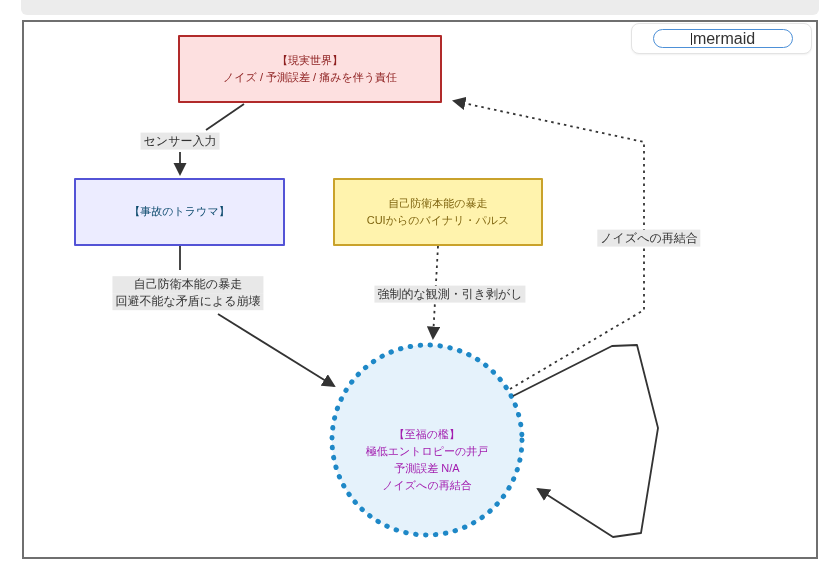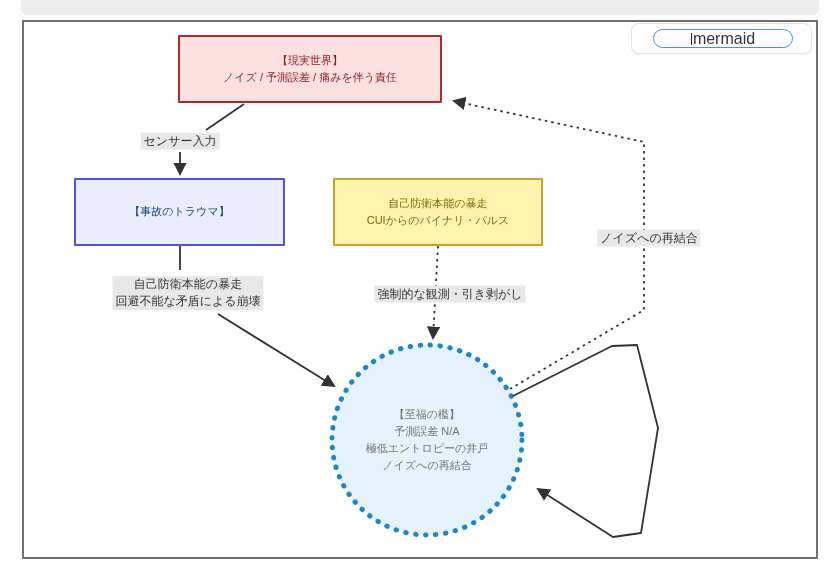--- a/index.html
+++ b/index.html
@@ -45,22 +45,22 @@
   }
   .node-trauma{
     left:74px;top:178px;width:211px;height:68px;
     background:#ececff;border:2px solid #5353d6;color:#0c4a6e;
   }
   .node-master{
     left:333px;top:178px;width:210px;height:68px;
     background:#fff3ad;border:2px solid #c9a22b;color:#7f650f;
   }
   .node-cage{
-    left:330px;top:343px;width:194px;height:194px;
-    color:#737373;background:transparent;
+    left:330px;top:363px;width:194px;height:194px;
+    color:#a21caf;background:transparent;
   }
   
   .elabel{
     position:absolute;transform:translate(-50%,-50%);
     font-size:12px;line-height:1.4;color:#333;text-align:center;white-space:nowrap;
   }
   .elabel span{background:#e8e8e8;padding:0 3px;display:inline-block;}
   .elabel .row{display:block;}
 </style>
 </head>
@@ -103,22 +103,22 @@
     <div>【事故のトラウマ】</div>
   </div>
 
   <div class="node node-master">
     <div>自己防衛本能の暴走</div>
     <div>CUIからのバイナリ・パルス</div>
   </div>
 
   <div class="node node-cage">
     <div>【至福の檻】</div>
+    <div>極低エントロピーの井戸</div>
     <div>予測誤差 N/A</div>
-    <div>極低エントロピーの井戸</div>
     <div>ノイズへの再結合</div>
   </div>
 
   <div class="elabel" style="left:180px;top:141px;">
     <span>センサー入力</span>
   </div>
 
   <div class="elabel" style="left:188px;top:293px;">
     <span class="row">自己防衛本能の暴走</span>
     <span class="row">回避不能な矛盾による崩壊</span>

